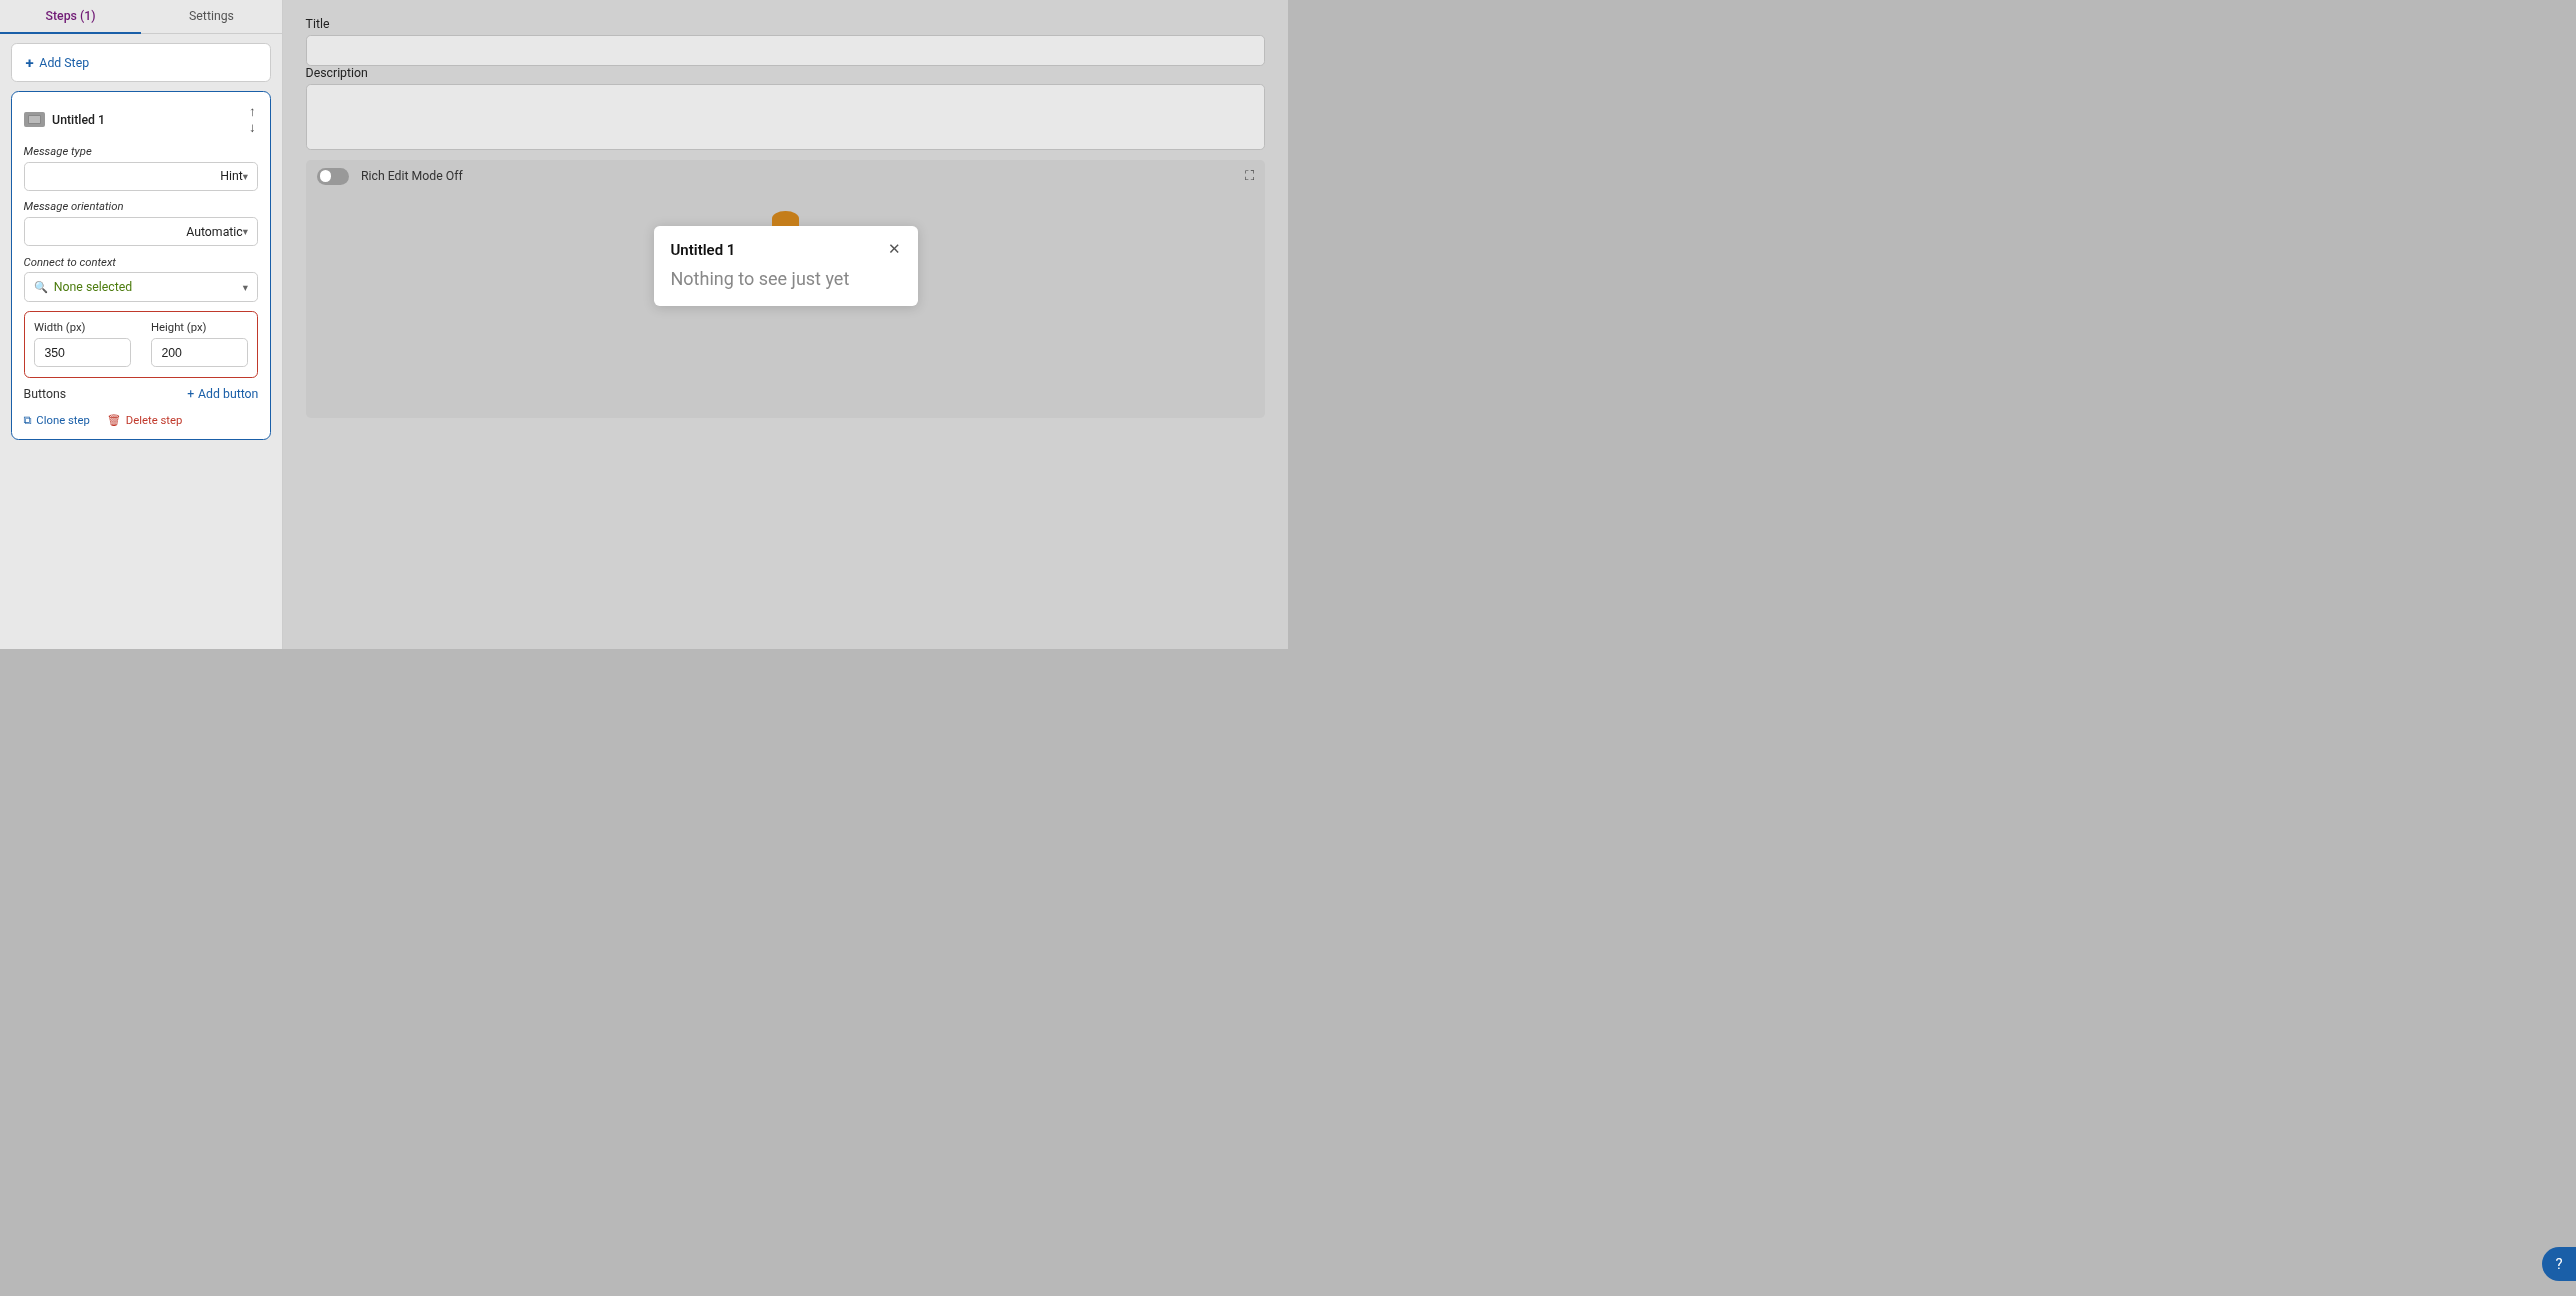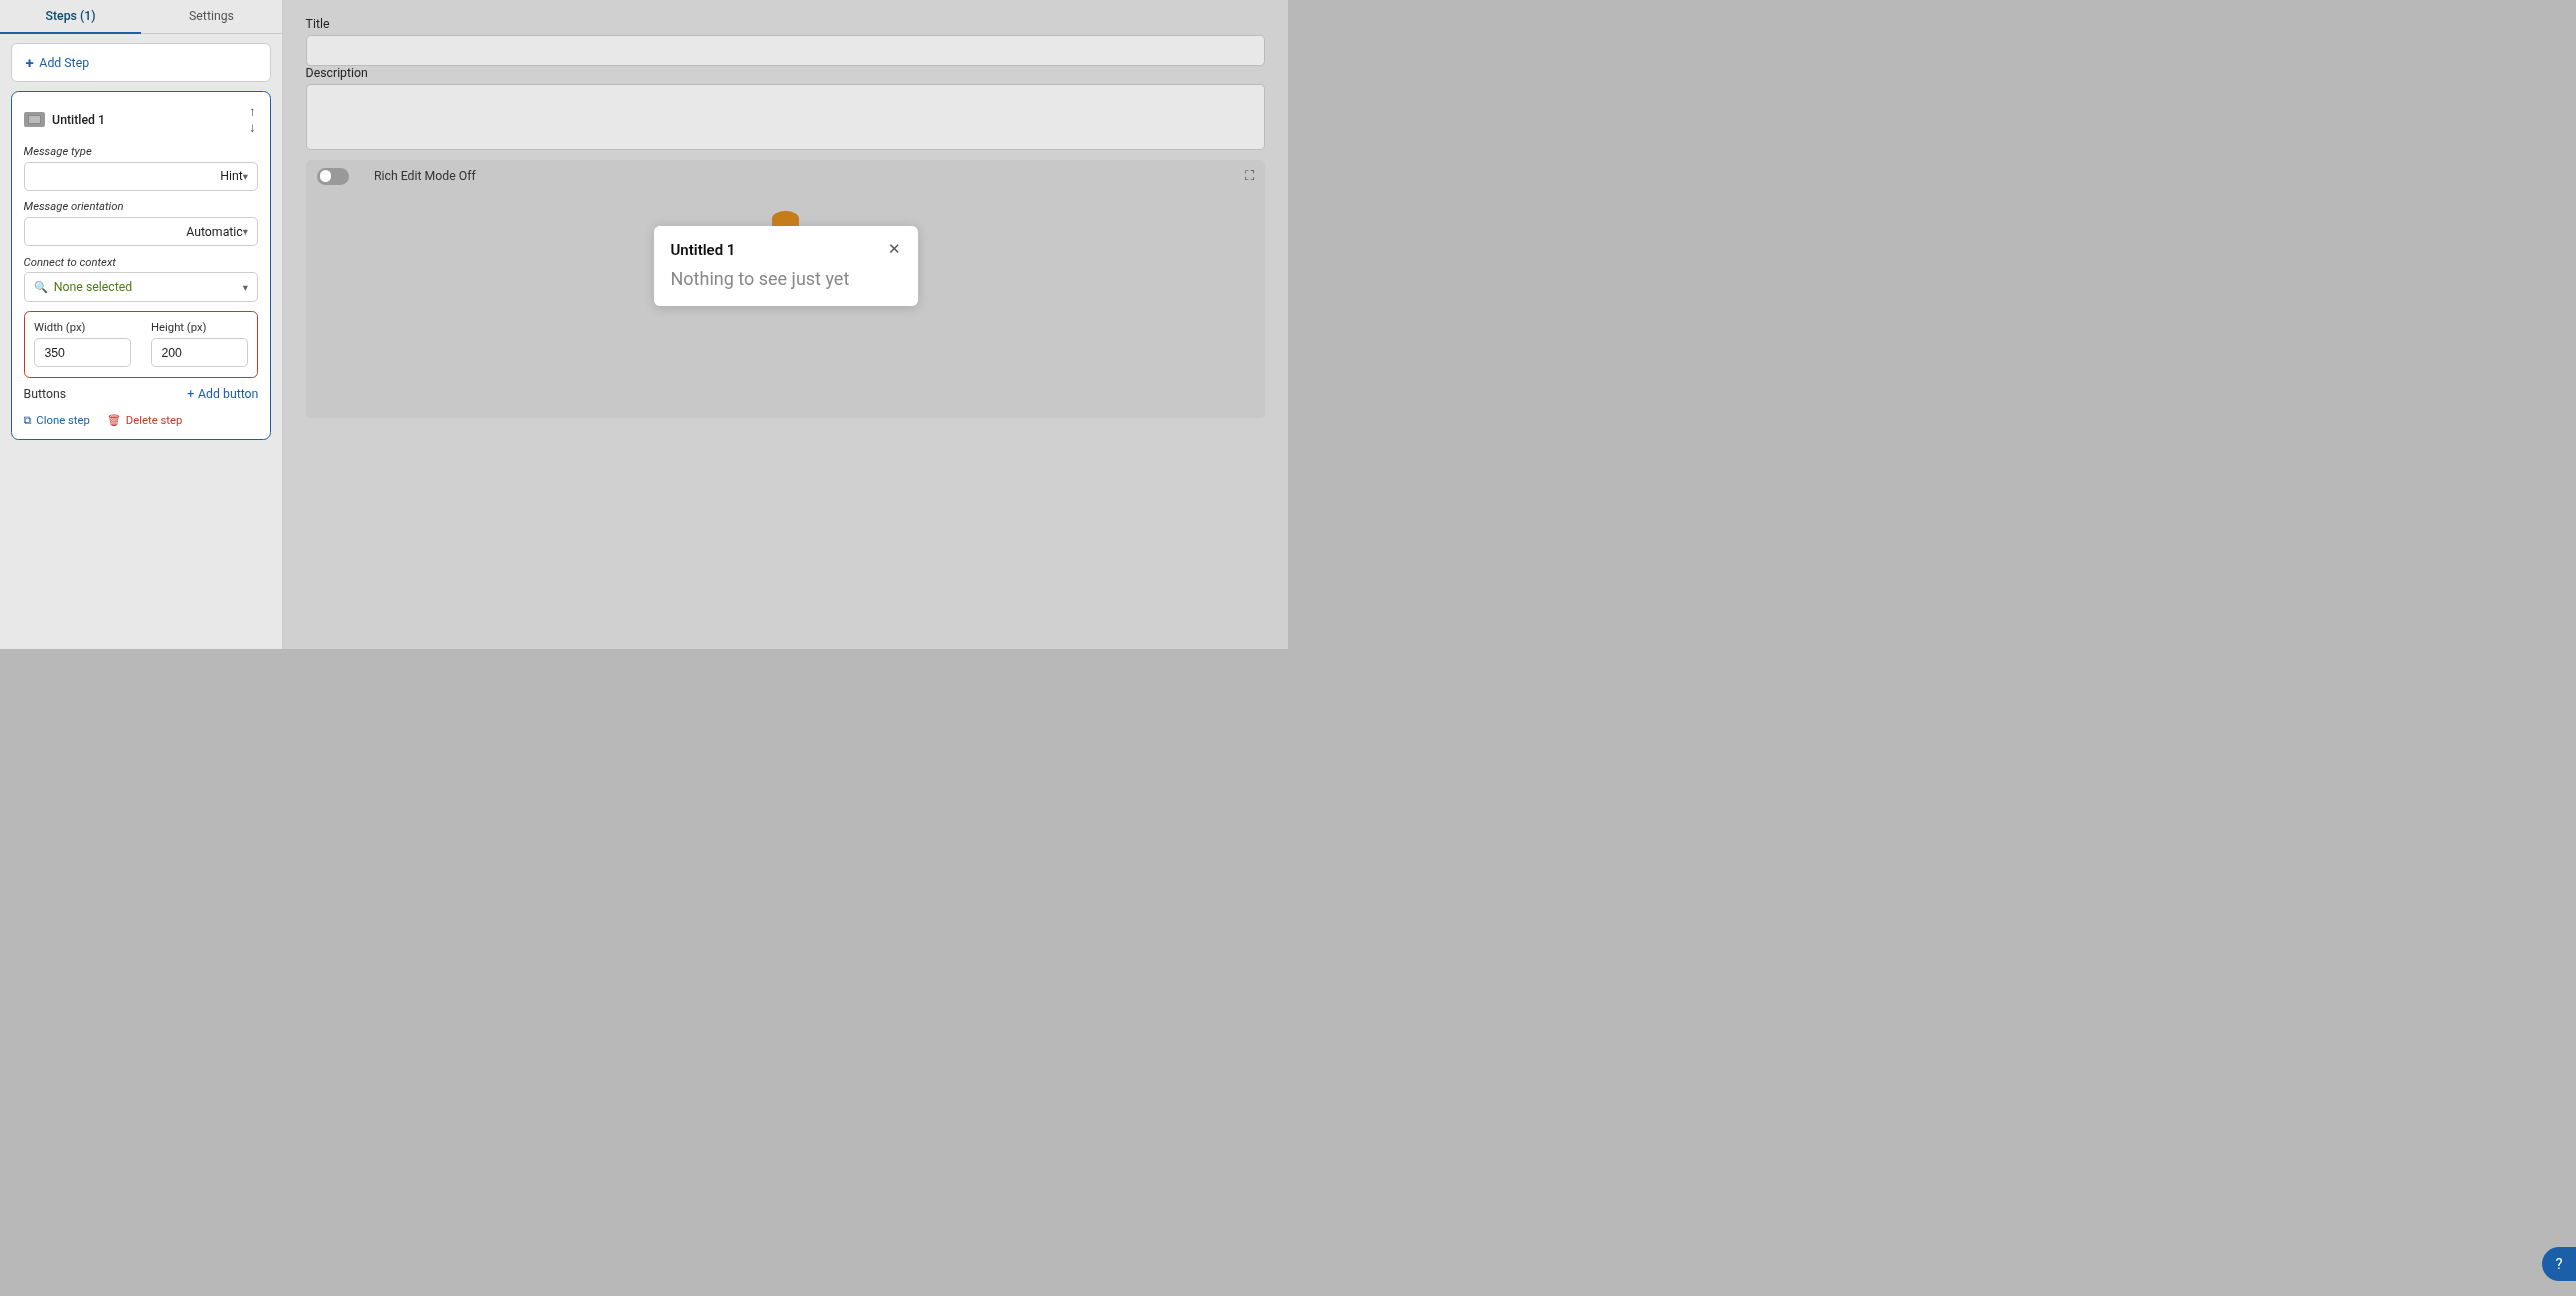--- a/index.html
+++ b/index.html
@@ -36,21 +36,21 @@
     .tab {
       flex: 1;
       text-align: center;
       padding: 9.4px 0;
       font-size: 12.3px;
       color: #555;
       cursor: pointer;
       position: relative;
     }
     .tab.active {
-      color: #0c4a6e;
+      color: #701a75;
       font-weight: 500;
     }
     .tab.active::after {
       content: '';
       position: absolute;
       bottom: -0.9px;
       left: 0; right: 0;
       height: 1.9px;
       background: #1a5fa8;
     }
@@ -291,21 +291,21 @@
       align-items: center;
       justify-content: space-between;
       background: #c8c8c8;
       border-radius: 4.7px 4.7px 0 0;
       padding: 7.5px 11.3px;
       margin-top: 7.5px;
     }
     .rich-edit-left {
       display: flex;
       align-items: center;
-      gap: 25px;
+      gap: 12px;
     }
     .toggle-off {
       width: 32px;
       height: 17px;
       background: #999;
       border-radius: 8.5px;
       position: relative;
       cursor: pointer;
     }
     .toggle-off::after {

